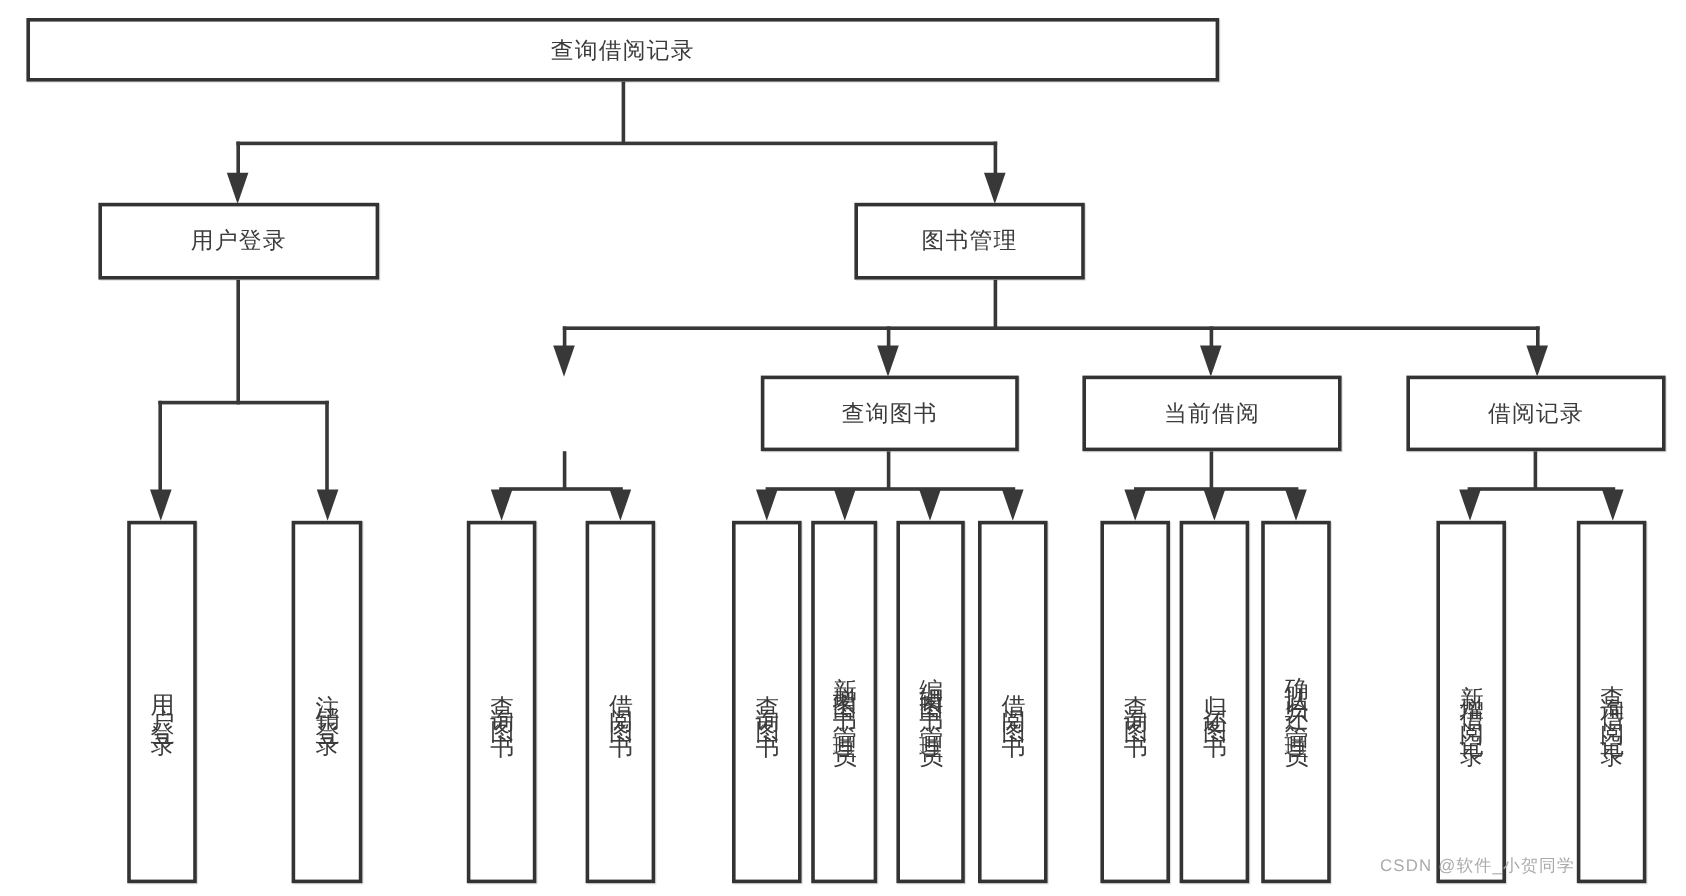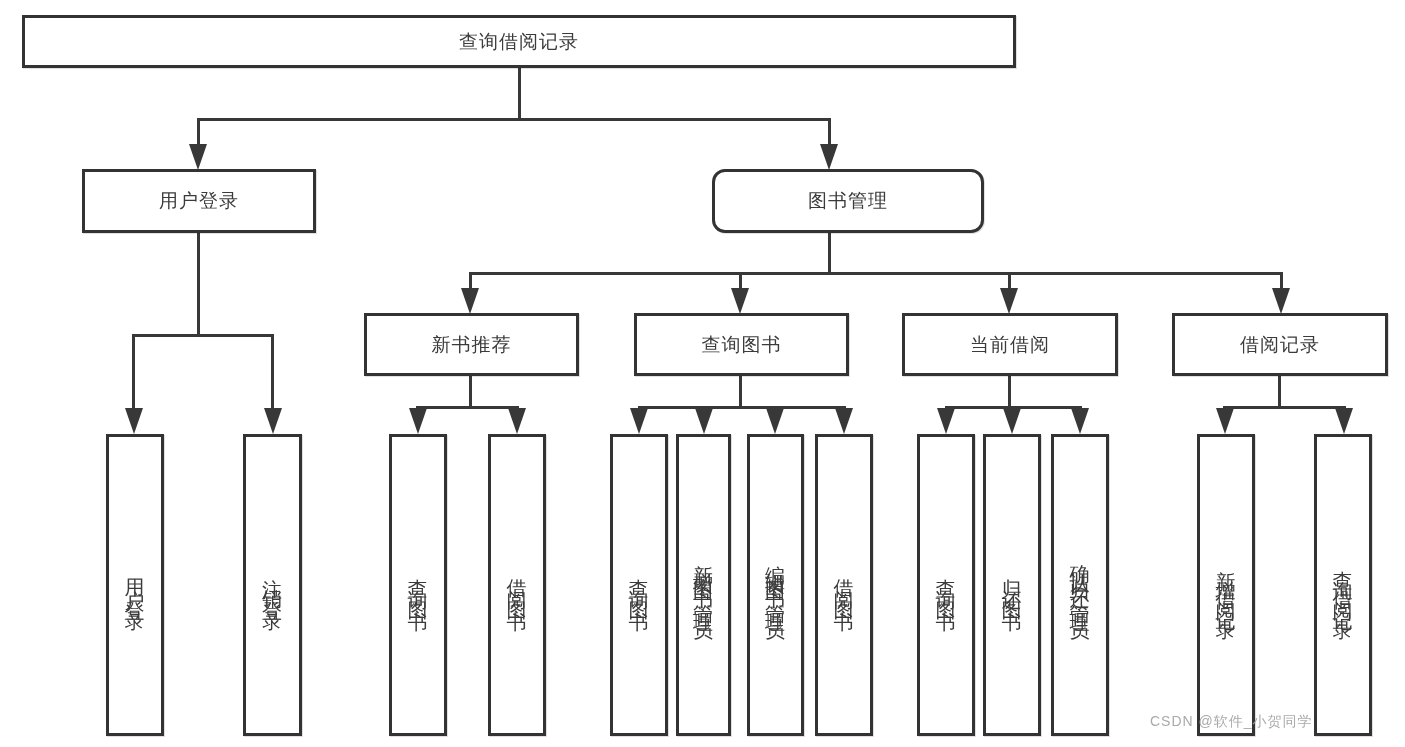--- a/index.html
+++ b/index.html
@@ -76,21 +76,21 @@
   <div class="vl" style="left:518px; top:66px; height:54px;"></div>
   <div class="hl" style="left:197px; top:118px; width:634px;"></div>
   <div class="vl" style="left:197px; top:118px; height:28px;"></div>
   <div class="ar" style="left:189px; top:144px;"></div>
   <div class="vl" style="left:828px; top:118px; height:28px;"></div>
   <div class="ar" style="left:820px; top:144px;"></div>
 
   <div class="box hbox" style="left:82px; top:169px; width:234px; height:64px;">
     <span>用户登录</span>
   </div>
-  <div class="box hbox" style="left:712px; top:169px; width:272px; height:64px;border-radius:13px;">
+  <div class="box hbox" style="left:712px; top:169px; width:192px; height:64px;">
     <span>图书管理</span>
   </div>
 
   <div class="vl" style="left:197px; top:233px; height:104px;"></div>
   <div class="hl" style="left:132px; top:334px; width:142px;"></div>
   <div class="vl" style="left:132px; top:334px; height:76px;"></div>
   <div class="ar" style="left:125px; top:408px;"></div>
   <div class="vl" style="left:271px; top:334px; height:76px;"></div>
   <div class="ar" style="left:264px; top:408px;"></div>
 
@@ -98,23 +98,20 @@
   <div class="hl" style="left:469px; top:272px; width:814px;"></div>
   <div class="vl" style="left:469px; top:272px; height:18px;"></div>
   <div class="ar" style="left:461px; top:288px;"></div>
   <div class="vl" style="left:739px; top:272px; height:18px;"></div>
   <div class="ar" style="left:731px; top:288px;"></div>
   <div class="vl" style="left:1008px; top:272px; height:18px;"></div>
   <div class="ar" style="left:1000px; top:288px;"></div>
   <div class="vl" style="left:1280px; top:272px; height:18px;"></div>
   <div class="ar" style="left:1272px; top:288px;"></div>
 
-  <div class="box hbox" style="left:364px; top:313px; width:215px; height:63px;">
-    <span>新书推荐</span>
-  </div>
   <div class="box hbox" style="left:634px; top:313px; width:215px; height:63px;">
     <span>查询图书</span>
   </div>
   <div class="box hbox" style="left:1172px; top:313px; width:216px; height:63px;">
     <span>借阅记录</span>
   </div>
   <div class="box hbox" style="left:902px; top:313px; width:216px; height:63px;">
     <span>当前借阅</span>
   </div>
 

